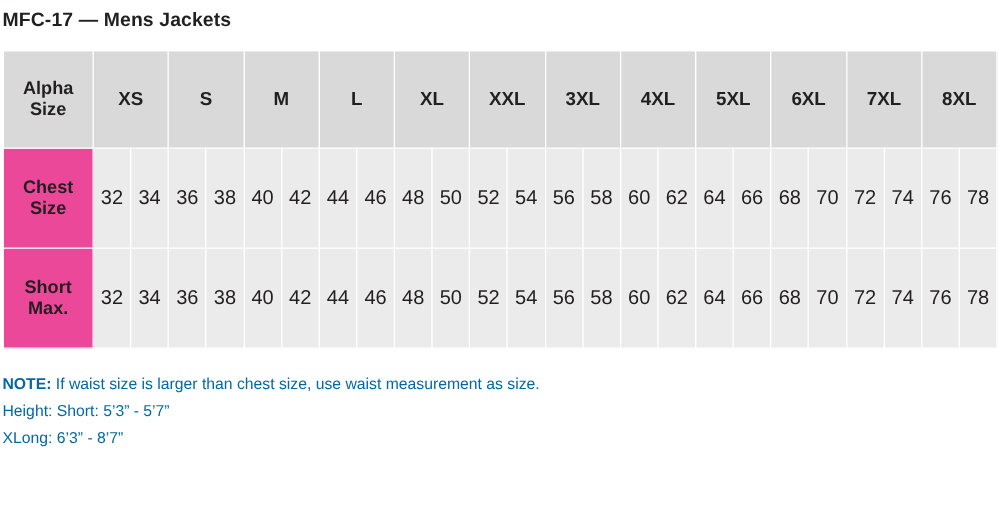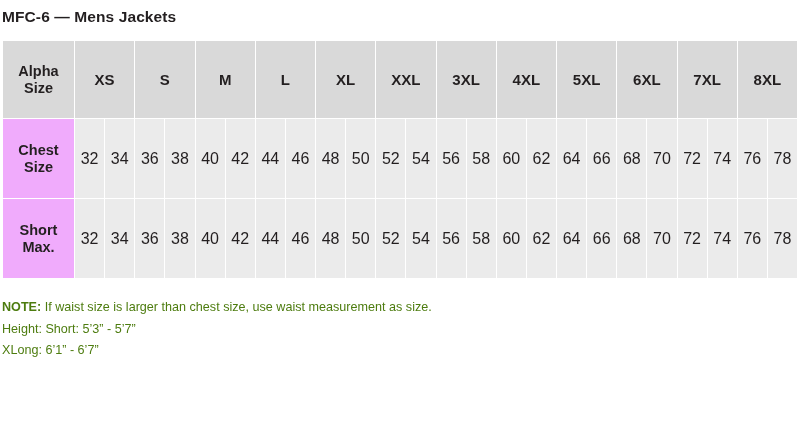--- a/index.html
+++ b/index.html
@@ -54,54 +54,54 @@
     color: #231f20;
   }
   .hdr-alpha {
     background: #d9d9d9;
     font-weight: bold;
     font-size: 15px;
     height: 78px;
     color: #231f20;
   }
   .row-label {
-    background: #f0abfc;
+    background: #ec4899;
     font-weight: bold;
     font-size: 14.5px;
     line-height: 1.15;
     height: 80px;
     padding: 0 4px;
     color: #231f20;
   }
   .cell {
     background: #ebebeb;
     font-size: 16px;
     height: 80px;
     color: #231f20;
   }
   .notes {
     margin-top: 18px;
     margin-left: 2px;
     font-size: 12.6px;
     line-height: 1.72;
-    color: #4d7c0f;
+    color: #0369a1;
   }
   .notes .note-line {
     white-space: nowrap;
   }
   .notes .note-strong {
     font-weight: bold;
   }
 </style>
 </head>
 <body>
 
 <div class="page">
 
-  <div class="title">MFC-6 — Mens Jackets</div>
+  <div class="title">MFC-17 — Mens Jackets</div>
 
   <table class="size-chart">
     <tbody>
         <tr>
           <th class="hdr-corner">Alpha Size</th>
           <th class="hdr-alpha" colspan="2">XS</th>
           <th class="hdr-alpha" colspan="2">S</th>
           <th class="hdr-alpha" colspan="2">M</th>
           <th class="hdr-alpha" colspan="2">L</th>
           <th class="hdr-alpha" colspan="2">XL</th>
@@ -166,16 +166,16 @@
           <td class="cell">74</td>
           <td class="cell">76</td>
           <td class="cell">78</td>
         </tr>
       </tbody>
   </table>
 
   <div class="notes">
     <div class="note-line"><span class="note-strong">NOTE:</span><span> If waist size is larger than chest size, use waist measurement as size.</span></div>
     <div class="note-line">Height: Short: 5’3” - 5’7”</div>
-    <div class="note-line">XLong: 6’1” - 6’7”</div>
+    <div class="note-line">XLong: 6’3” - 8’7”</div>
   </div>
 
 </div>
 
 </body></html>

